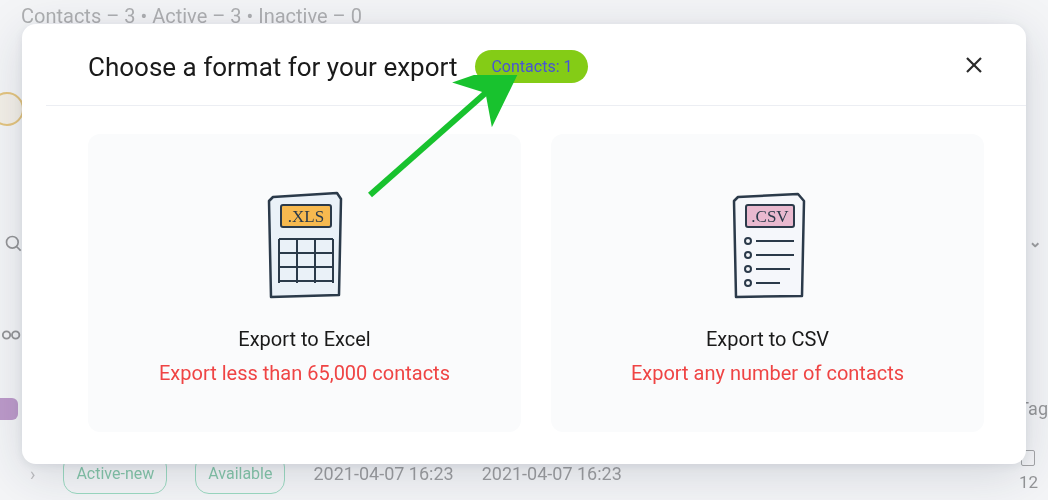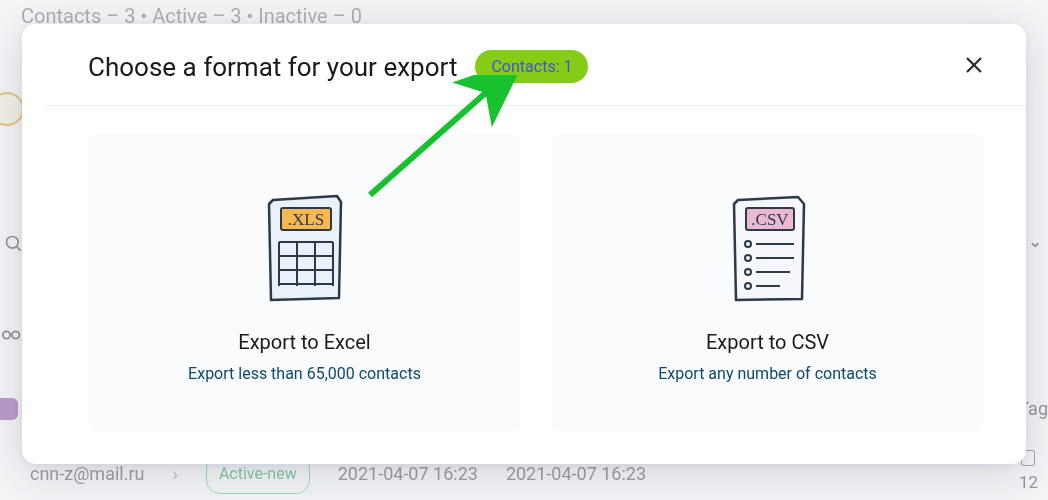--- a/index.html
+++ b/index.html
@@ -175,22 +175,22 @@
       align-items: center;
       justify-content: center;
       margin: 12px 0 20px;
     }
     .card-title {
       font-size: 20px;
       color: #1a1a1a;
       margin-bottom: 10px;
     }
     .card-sub {
-      font-size: 16px;
-      color: #0c4a6e;
+      font-size: 20px;
+      color: #ef4444;
     }
     
     .annotation-arrow {
       position: absolute;
       left: 350px;
       top: 75px;
       pointer-events: none;
     }
   </style>
 </head>
@@ -211,23 +211,23 @@
         <circle cx="16" cy="8" r="4"></circle>
       </svg>
   </div>
   <div class="bg-purple-pill"></div>
   <div class="bg-right-count">
     <span>3</span>
     <span class="bg-chevron">⌄</span>
   </div>
   <div class="bg-tag-label">Tag</div>
   <div class="bg-bottom-row">
-    <span>cnn-z@mail.ru</span>
     <span style="color:#888;">›</span>
     <span class="pill pill-green">Active-new</span>
+    <span class="pill pill-green2">Available</span>
     <span>2021-04-07 16:23</span>
     <span>2021-04-07 16:23</span>
   </div>
   <div class="bg-bottom-count">
     <span class="bg-count-icon"></span>
     <span>12</span>
   </div>
 </div>
 
 <div class="overlay"></div>

